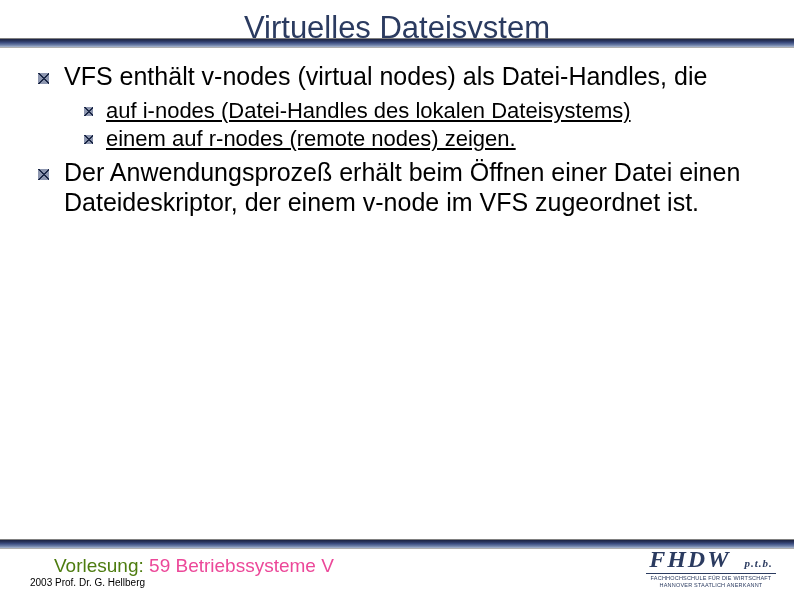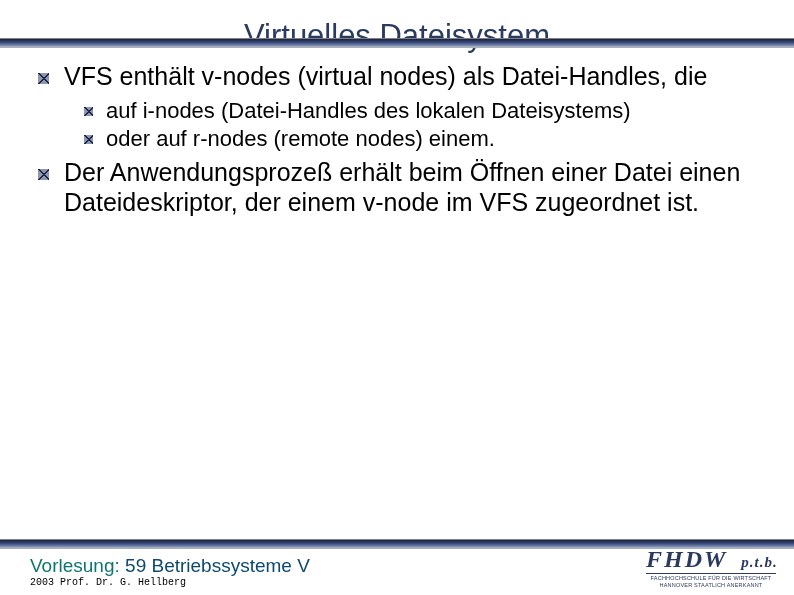--- a/index.html
+++ b/index.html
@@ -20,21 +20,21 @@
   }
   .title-wrap {
     position: relative;
     height: 48px;
   }
   .title {
     text-align: center;
     font-size: 31px;
     line-height: 40px;
     color: #2b3b60;
-    padding-top: 16px;
+    padding-top: 8px;
   }
   .title-bar {
     position: absolute;
     left: 0; right: 0;
     bottom: 0;
     height: 8px;
     background: linear-gradient(to bottom,
       #1c2342 0%, #2b365e 25%, #3c4d80 45%, #6b7da5 75%, #aab8d0 100%);
     border-top: 1px solid #808080;
     border-bottom: 1px solid #b0b0b0;
@@ -70,20 +70,21 @@
     list-style: none;
     margin: 6px 0 4px 0;
     padding: 0 0 0 40px;
     font-size: 22px;
     line-height: 1.2;
   }
   ul.lvl2 > li {
     position: relative;
     margin: 0 0 2px 0;
     padding-left: 2px;
+    text-decoration: underline;
   }
   ul.lvl2 > li::before {
     content: "";
     position: absolute;
     left: -20px;
     top: 0.42em;
     width: 9px; height: 9px;
     background:
       linear-gradient(135deg, transparent 48%, #1b2746 48%, #1b2746 58%, transparent 58%),
       linear-gradient(45deg,  transparent 48%, #1b2746 48%, #1b2746 58%, transparent 58%);
@@ -104,48 +105,47 @@
   .footer-content {
     height: 46px;
     position: relative;
   }
   .lecture {
     position: absolute;
     left: 30px;
     top: 6px;
     font-size: 19px;
   }
-  .lecture .label { color: #0f766e; }
-  .lecture .rest  { color: #0c4a6e; }
+  .lecture .label { color: #4d7c0f; margin-left: 24px; }
+  .lecture .rest  { color: #ec4899; }
   .copyright {
     position: absolute;
     left: 30px;
     top: 28px;
     font-size: 10px;
     color: #000;
-    font-family: Liberation Mono, monospace;
   }
   .logo {
     position: absolute;
     right: 18px;
     top: -2px;
     width: 130px;
     text-align: center;
   }
   .logo-main {
     font-family: Georgia, 'Times New Roman', serif;
     font-style: italic;
     font-weight: bold;
     font-size: 24px;
     letter-spacing: 2px;
     color: #2b3b60;
     line-height: 1;
   }
   .logo-main .ext {
-    font-size: 15px;
+    font-size: 11px;
     letter-spacing: 1px;
     font-style: italic;
     vertical-align: baseline;
     margin-left: 14px;
   }
   .logo-sub {
     font-size: 5.5px;
     letter-spacing: 0.2px;
     color: #2b3b60;
     border-top: 1px solid #2b3b60;
@@ -163,21 +163,21 @@
     <div class="title">Virtuelles Dateisystem</div>
     <div class="title-bar"></div>
   </div>
 
   <div class="content">
     <ul class="lvl1">
       <li>
         <span>VFS enthält v-nodes (virtual nodes) als Datei-Handles, die</span>
         <ul class="lvl2">
           <li><span>auf i-nodes (Datei-Handles des lokalen Dateisystems)</span></li>
-          <li><span>oder auf r-nodes (remote nodes) einem.</span></li>
+          <li><span>einem auf r-nodes (remote nodes) zeigen.</span></li>
         </ul>
       </li>
       <li class="tight">
         <span>Der Anwendungsprozeß erhält beim Öffnen einer Datei einen Dateideskriptor, der einem v-node im VFS zugeordnet ist.</span>
       </li>
     </ul>
   </div>
 
   <div class="footer">
     <div class="footer-bar"></div>

